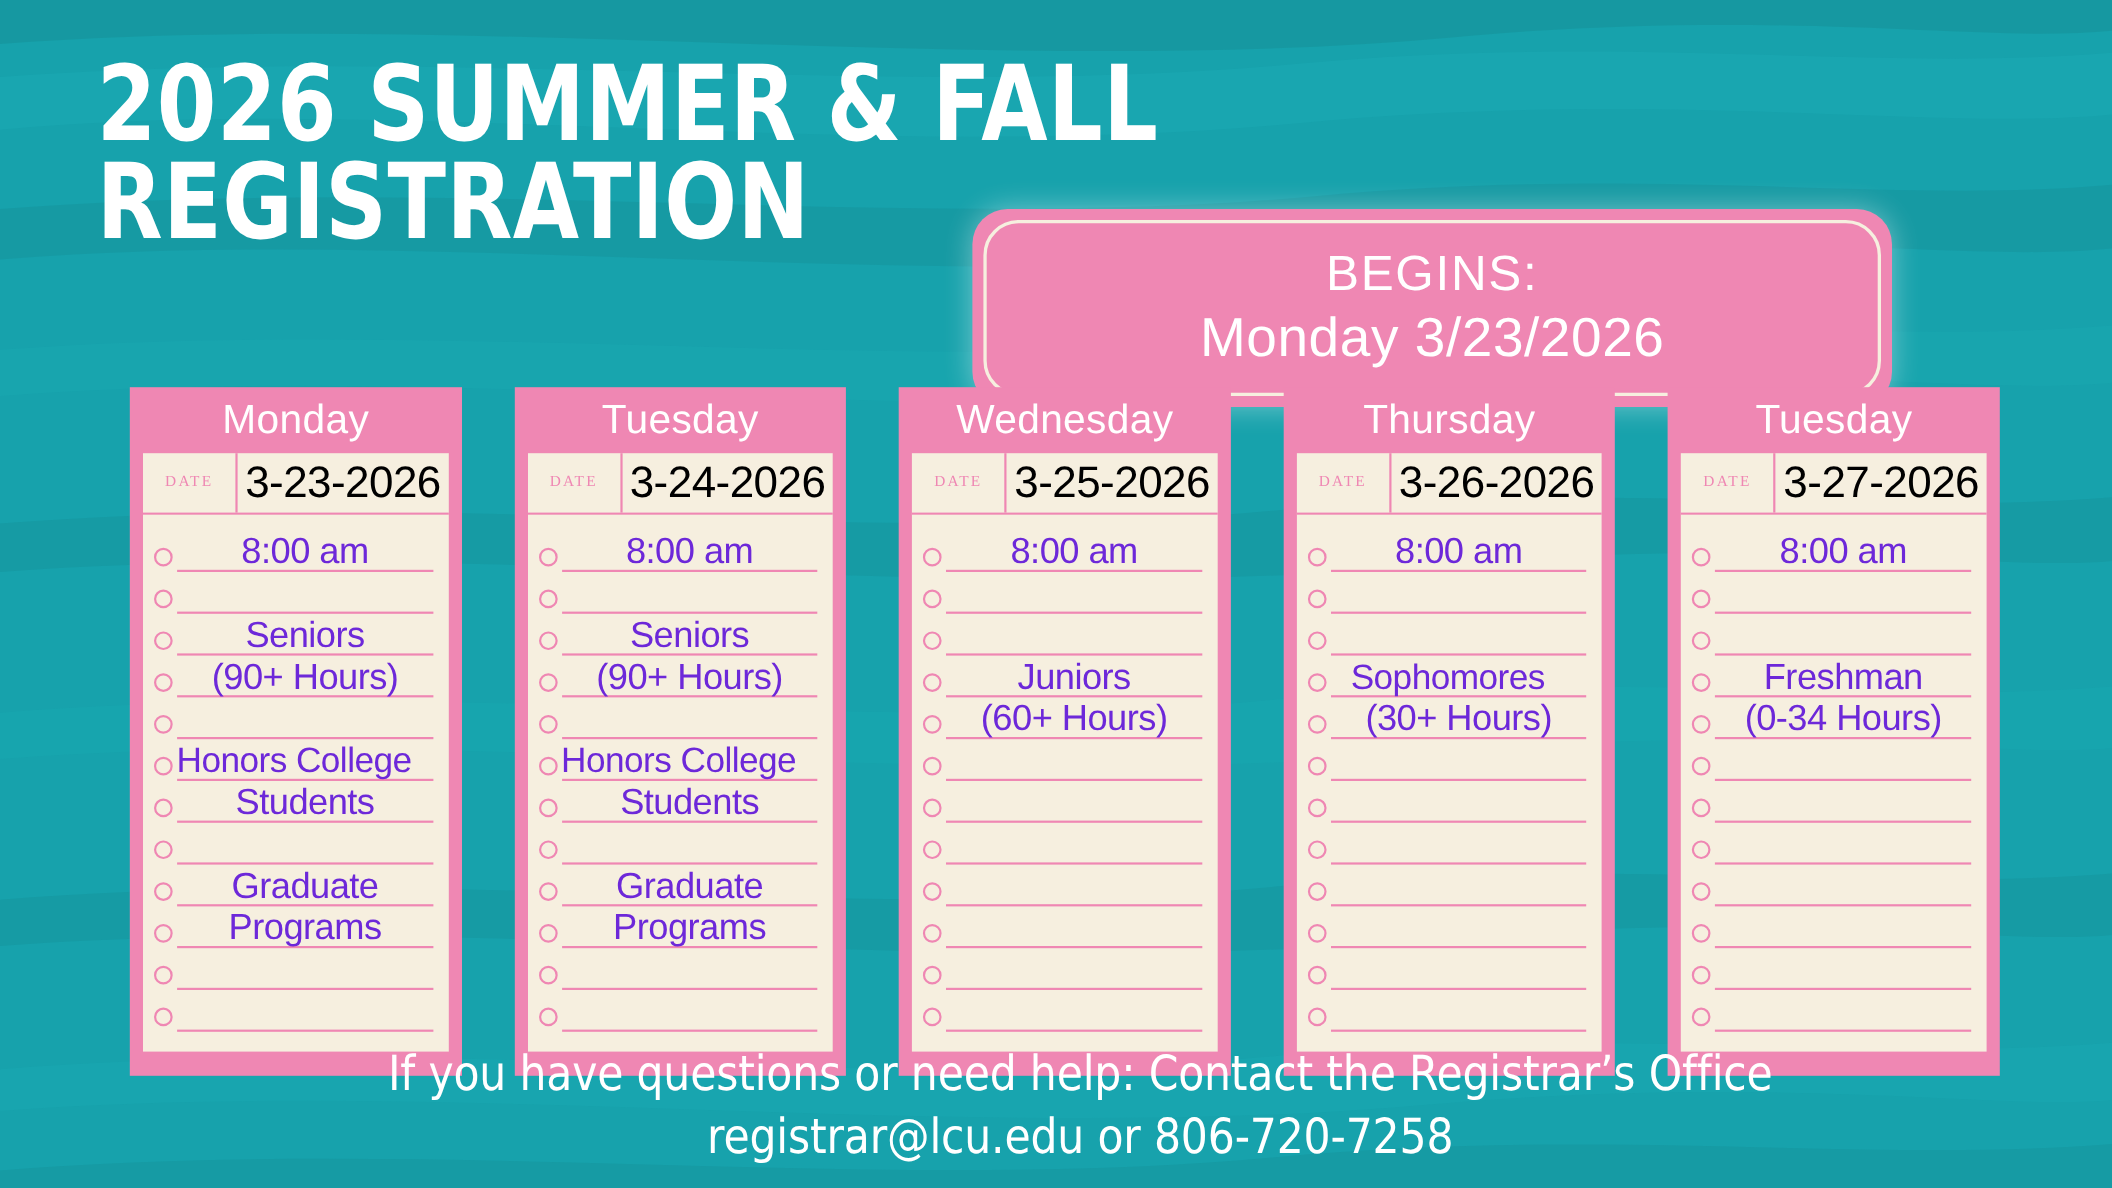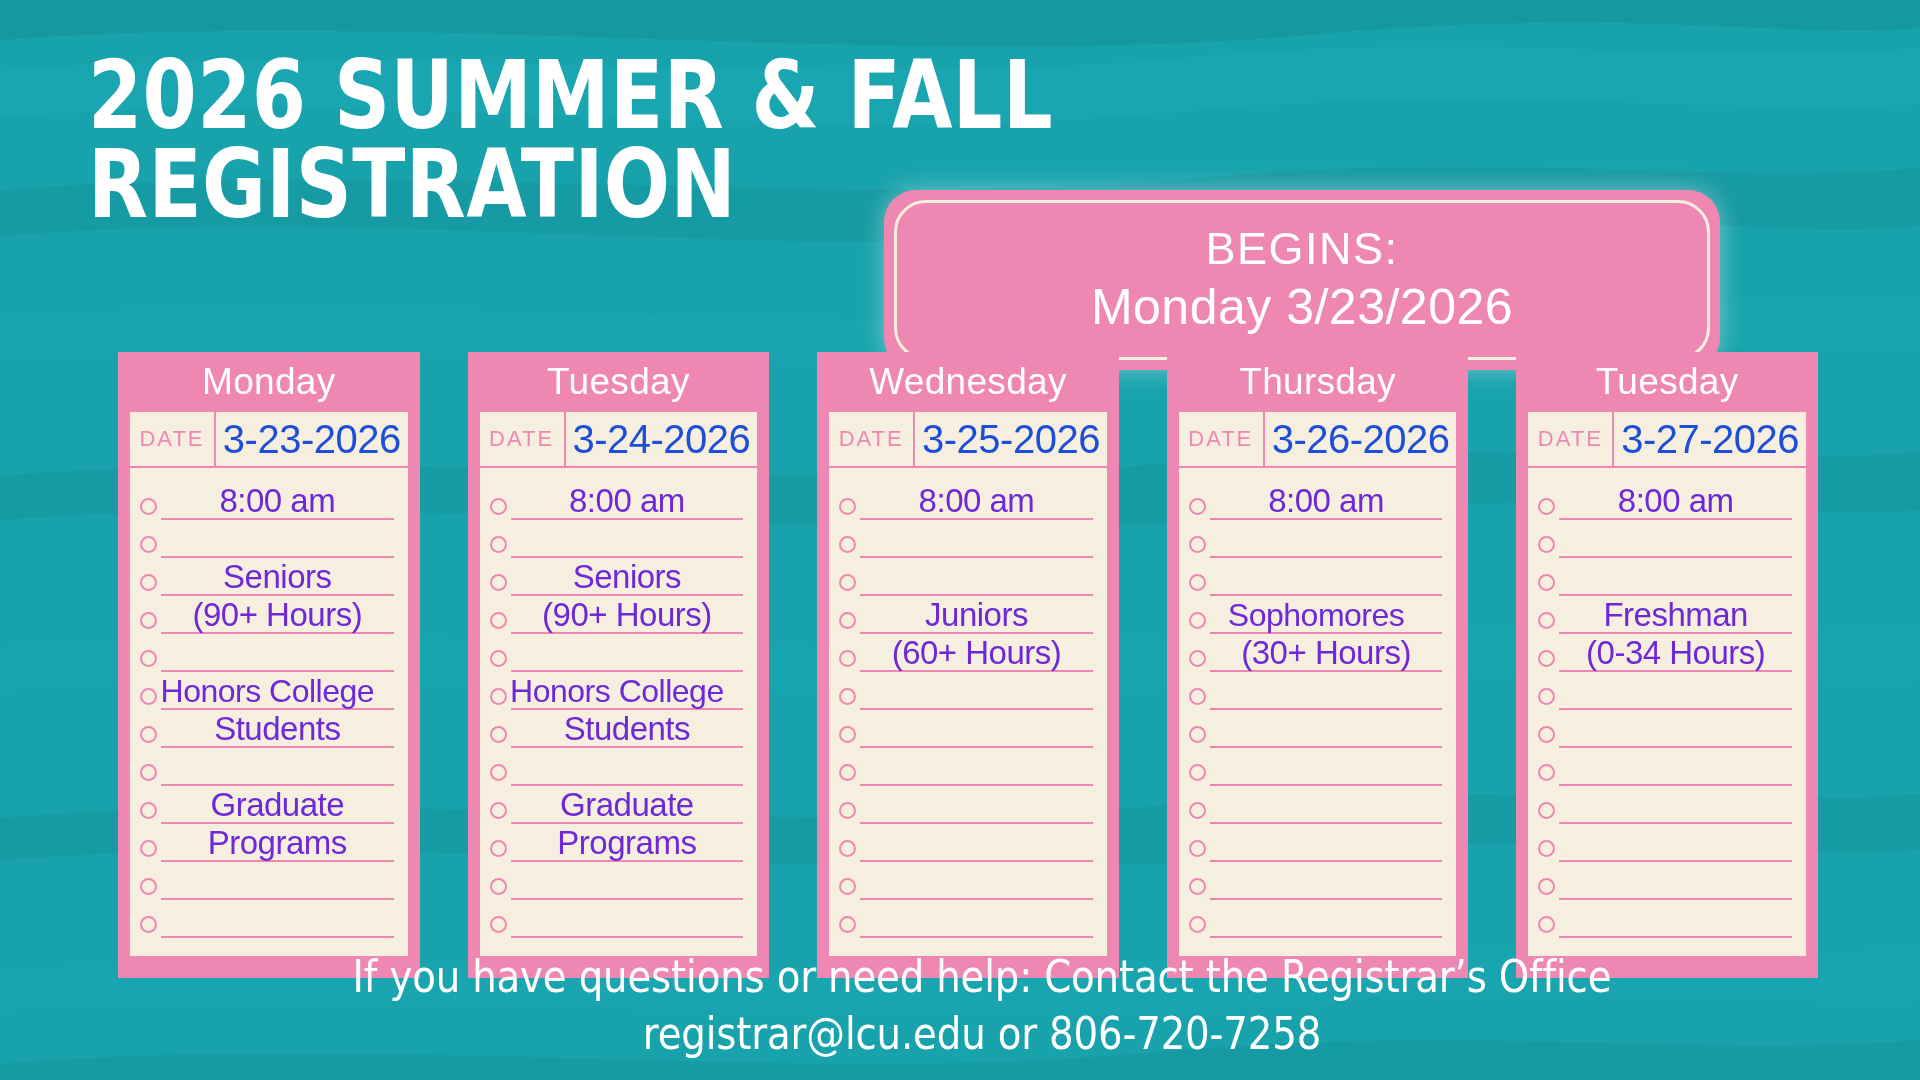--- a/index.html
+++ b/index.html
@@ -106,28 +106,29 @@
     display: flex;
     align-items: stretch;
     background: #f6efdf;
     height: 56px;
     border-bottom: 2px solid #ef87b3;
   }
   .date-label {
     width: 86px;
     display: flex; align-items: center; justify-content: center;
     color: #ef87b3;
-    font-size: 22px;
+    font-size: 14px;
     letter-spacing: 2px;
     border-right: 2px solid #ef87b3;
+    font-family: Liberation Serif, serif;
   }
   .date-value {
     flex: 1;
     display: flex; align-items: center; justify-content: center;
-    color: #1d4ed8;
+    color: #000000;
     font-size: 40px;
     letter-spacing: -0.5px;
   }
   .card-body {
     background: #f6efdf;
     flex: 1;
     padding: 14px 14px 18px 10px;
     display: flex;
     flex-direction: column;
   }

